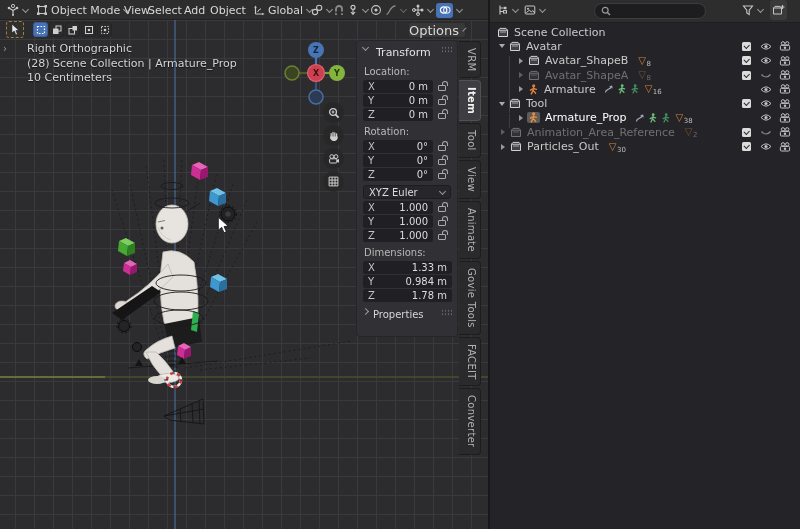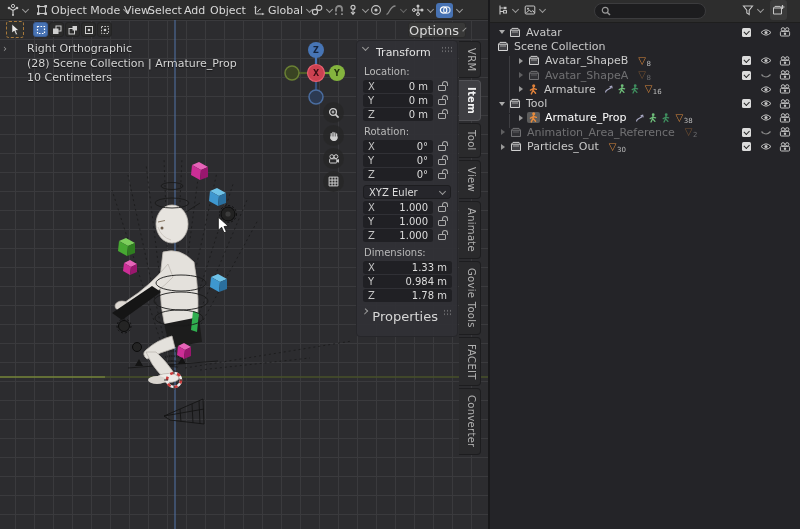--- a/index.html
+++ b/index.html
@@ -53,21 +53,21 @@
   .tfield{display:flex;align-items:center;width:70px;height:13px;background:#202024;
     border-radius:2.5px;padding:0 5px;color:#dcdcdc}
   .tfield.wide{width:89px}
   .taxis{width:14px;color:#c3c3c3}
   .tval{margin-left:auto}
   .lock{position:relative;width:8px;height:6px;border:1px solid #aaa;border-radius:1px;margin:2px 0 0 5px}
   .lock::before{content:"";position:absolute;width:4px;height:4px;border:1px solid #aaa;border-bottom:none;
     border-radius:3px 3px 0 0;top:-5px;left:3px}
   .dropdown{display:flex;align-items:center;height:14px;background:#26262b;border:1px solid #1d1d20;
     border-radius:3px;margin:4px 6px 2px 6px;padding:0 5px;color:#dcdcdc}
-  .np-props{display:flex;align-items:flex-start;gap:5px;padding:6px 5px 0 6px;color:#d6d6d6;font-size:13px}
+  .np-props{display:flex;align-items:flex-start;gap:5px;padding:6px 5px 0 6px;color:#d6d6d6;font-size:10px}
   .chev-r{width:5px;height:5px;border-right:1.2px solid #9a9a9a;border-top:1.2px solid #9a9a9a;
     transform:rotate(45deg);display:inline-block}
 
   
   .ntabs{position:absolute;left:459px;top:41px;z-index:6;display:flex;flex-direction:column;gap:2px}
   .ntab{writing-mode:vertical-rl;text-orientation:mixed;font-size:10px;color:#b2b2b2;
     background:#2a2a2c;border:1px solid #1d1d1f;border-left:none;border-radius:0 4px 4px 0;
     padding:6px 3px;width:22px;text-align:center;letter-spacing:.3px}
   .ntab.active{background:#3e3e42;color:#f2f2f2;border-color:#515155;font-weight:bold}
 
@@ -678,20 +678,27 @@
         <svg class="hic" width="13" height="12">
             <use href="#sym-newcoll"></use>
           </svg>
       </div>
     </div>
 
     <div class="ol-rows">
       <div class="guide" style="left:19px;top:31px;height:57px"></div>
       <div class="guide" style="left:19px;top:89px;height:14px"></div>
 
+      <div class="orow ind0">
+        <svg class="oli" width="12" height="11" style="color:#d6d6d6">
+            <use href="#sym-collection"></use>
+          </svg>
+        <span class="lbl">Scene Collection</span>
+      </div>
+
       <div class="orow ind1">
         <span class="arr-d"></span>
         <svg class="oli" width="12" height="11" style="color:#d0d0d0">
             <use href="#sym-collection"></use>
           </svg>
         <span class="lbl">Avatar</span>
         <span class="controls">
           <span class="slot">
               <span class="obx"></span>
             </span>
@@ -699,27 +706,20 @@
               <svg width="12" height="9" style="color:#c2c2c2">
                 <use href="#sym-eye"></use>
               </svg>
             </span>
           <span class="slot">
               <svg width="12" height="10" style="color:#c2c2c2">
                 <use href="#sym-camera"></use>
               </svg>
             </span>
         </span>
-      </div>
-
-      <div class="orow ind0">
-        <svg class="oli" width="12" height="11" style="color:#d6d6d6">
-            <use href="#sym-collection"></use>
-          </svg>
-        <span class="lbl">Scene Collection</span>
       </div>
 
       <div class="orow ind2">
         <span class="arr-r"></span>
         <svg class="oli" width="12" height="11" style="color:#d0d0d0">
             <use href="#sym-collection"></use>
           </svg>
         <span class="lbl">Avatar_ShapeB</span>
         <span class="extras">
             <span class="badge">

